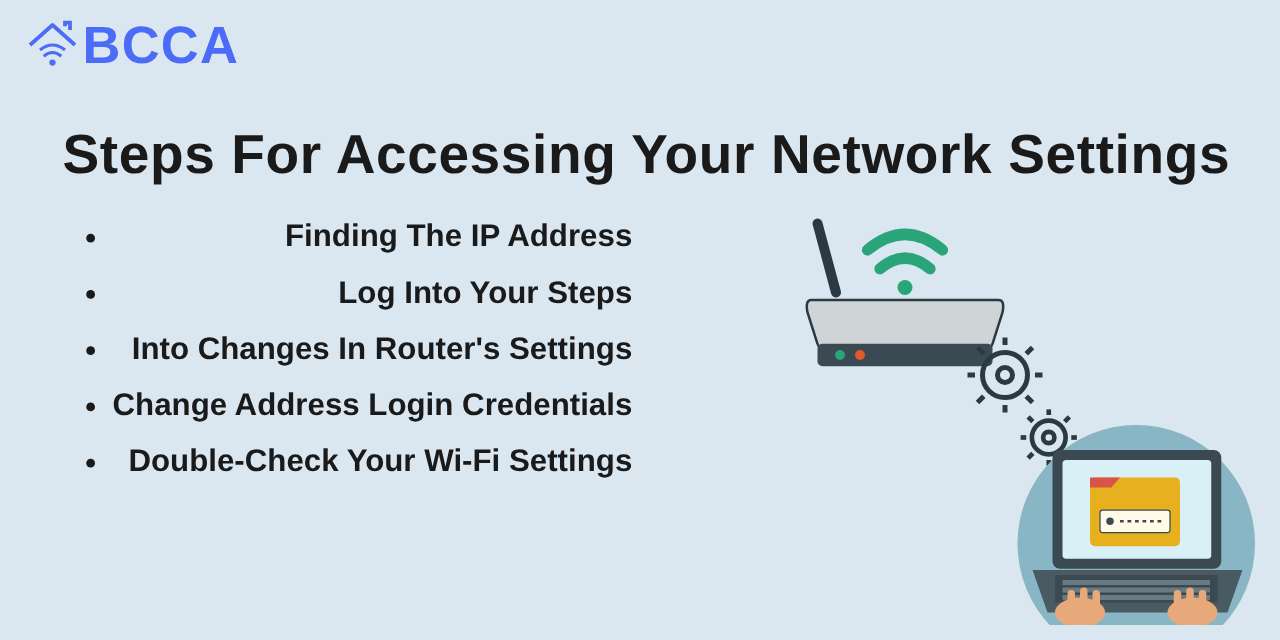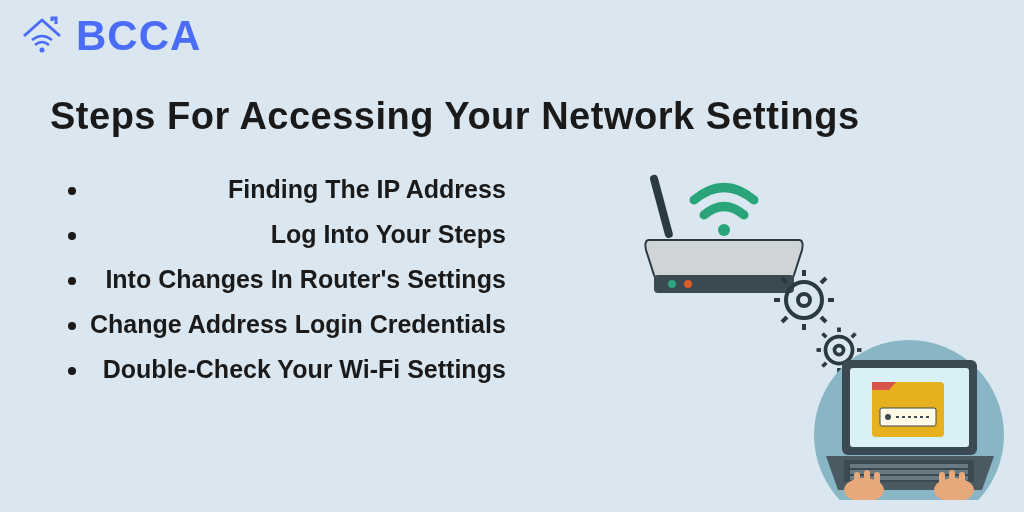--- a/index.html
+++ b/index.html
@@ -11,33 +11,32 @@
     font-family: Arial, Helvetica, sans-serif;
     position: relative;
     overflow: hidden;
   }
   .logo-area {
     position: absolute;
     top: 12px;
     left: 18px;
     display: flex;
     align-items: flex-start;
-    gap: 10px;
   }
   .logo-text {
     color: #4a6cf7;
     font-weight: 900;
     font-size: 42px;
     letter-spacing: 1px;
   }
   .page-title {
     position: absolute;
     top: 70px;
     left: 50px;
-    font-size: 38px;
+    font-size: 44px;
     font-weight: 900;
     color: #1a1a1a;
     letter-spacing: 0.5px;
   }
   .steps-list {
     position: absolute;
     top: 175px;
     left: 90px;
     list-style: disc;
     padding-left: 0;

